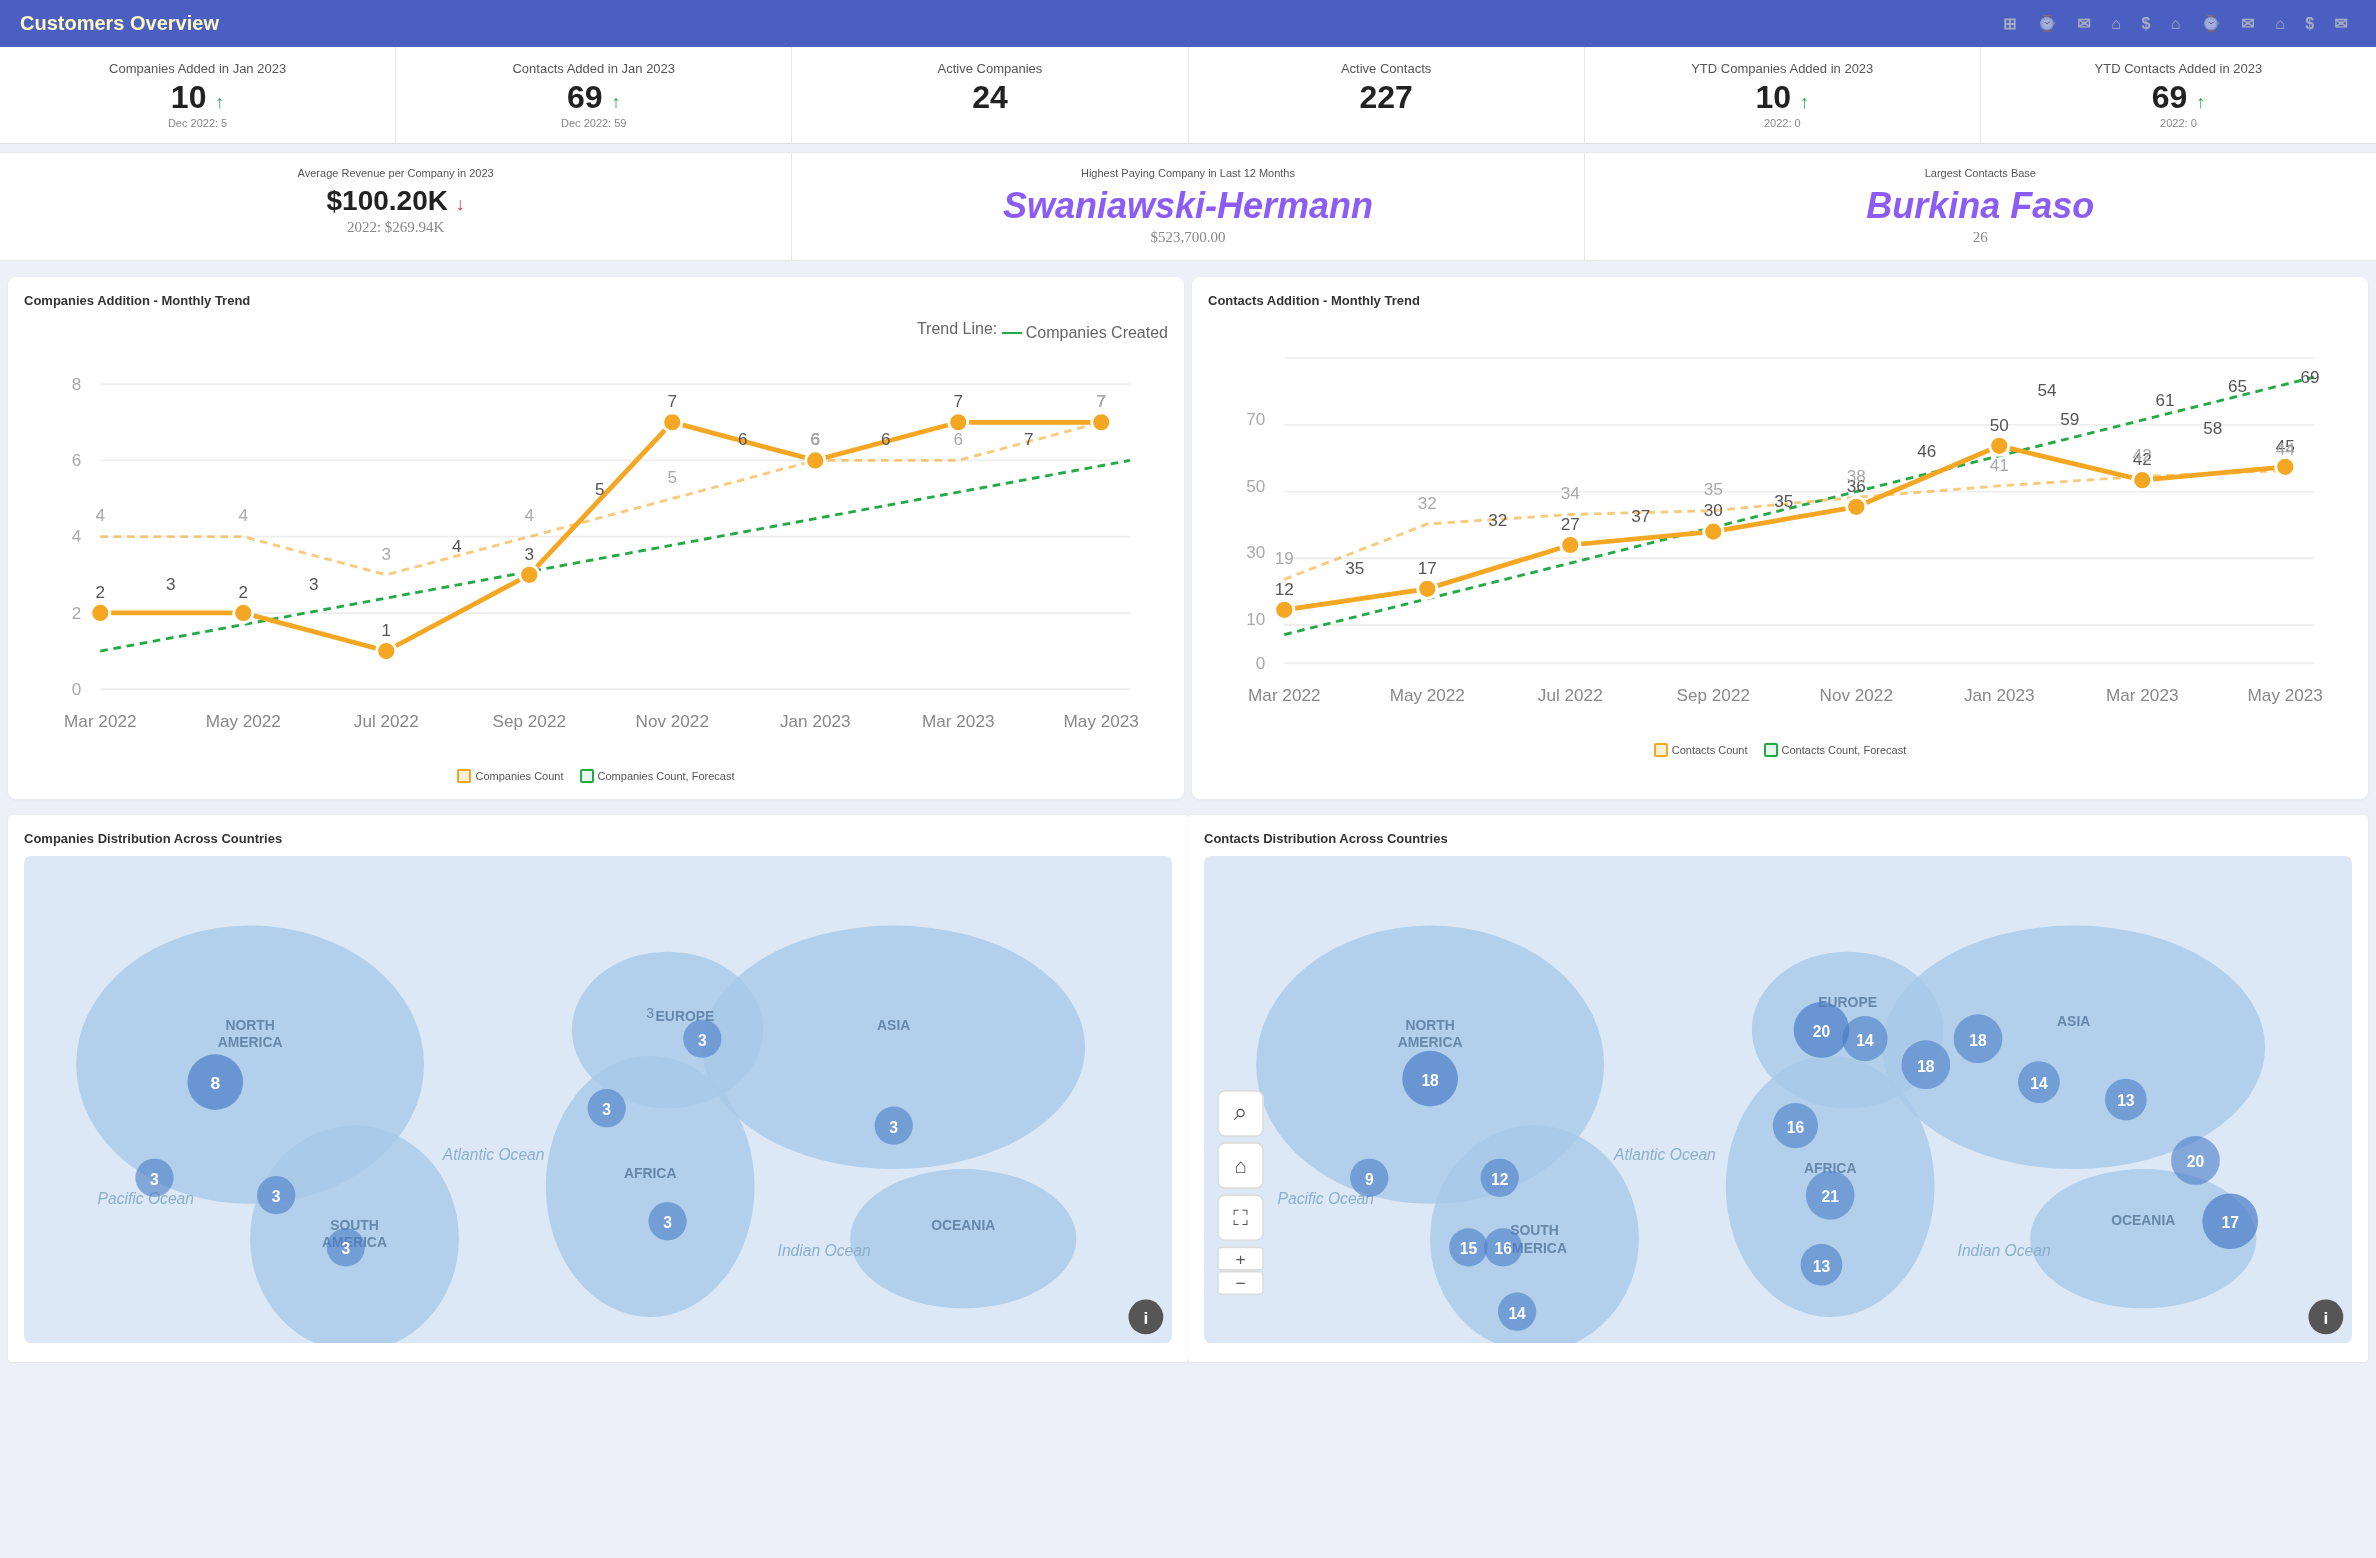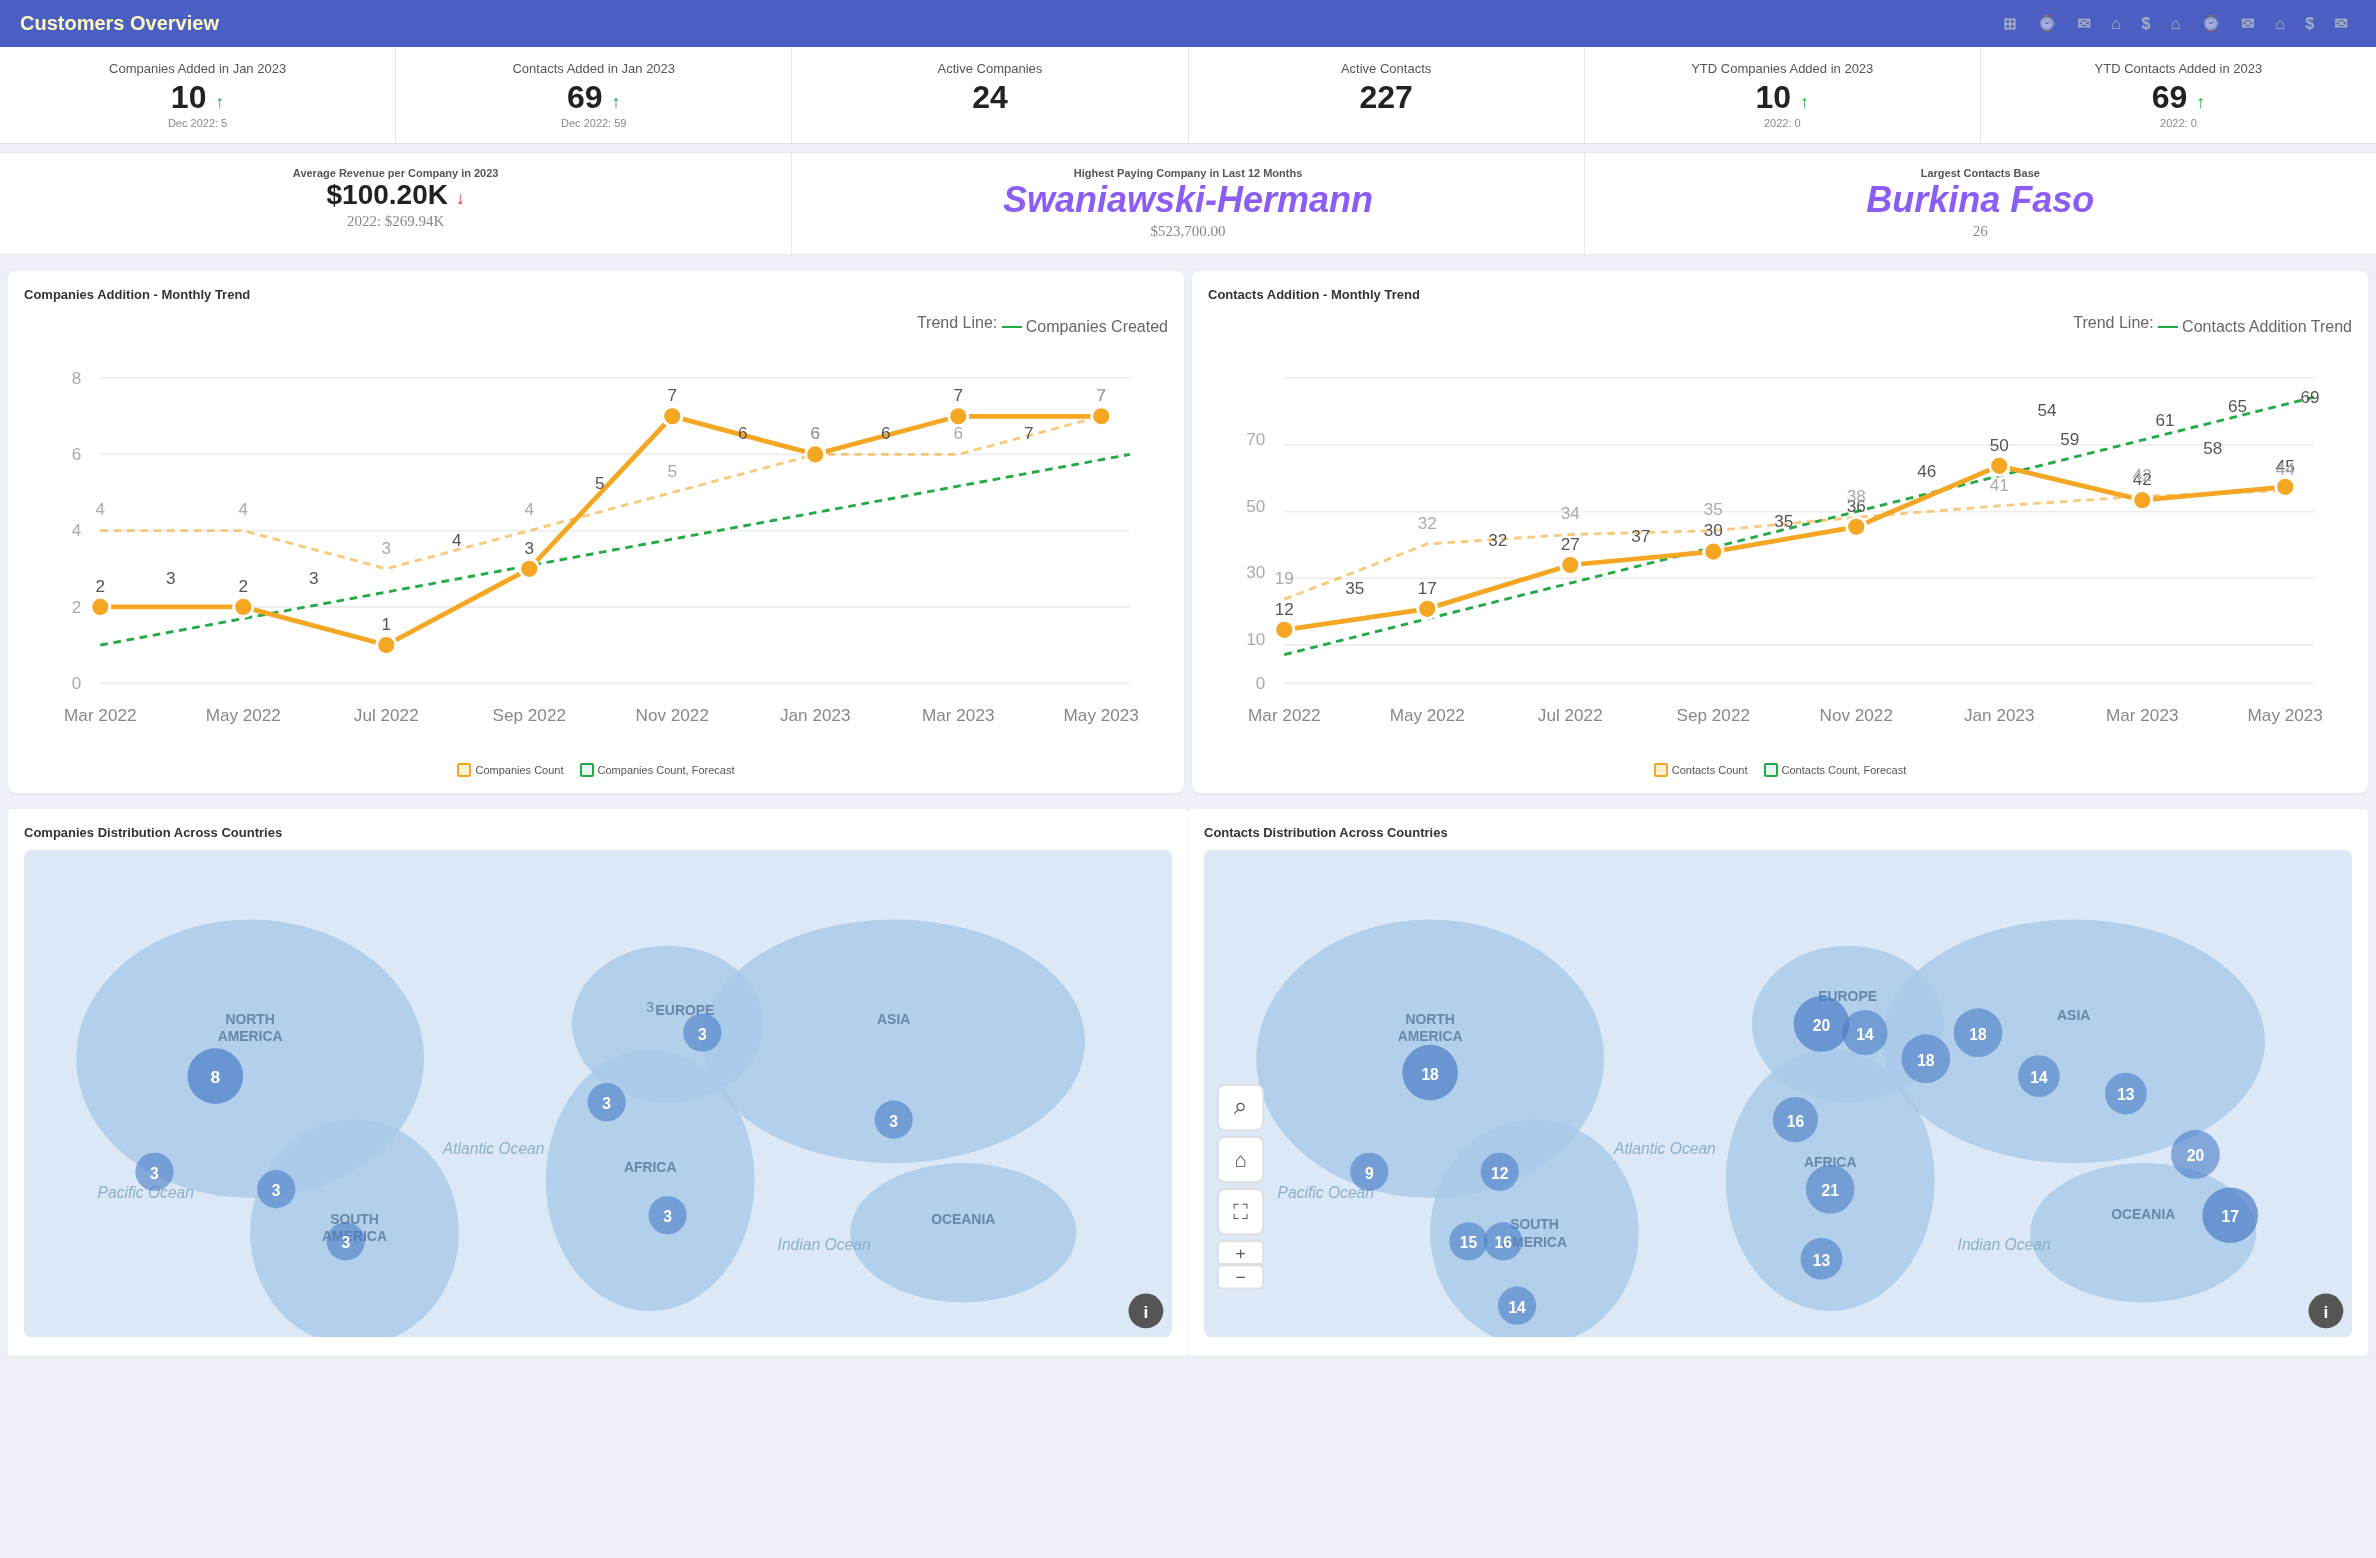--- a/index.html
+++ b/index.html
@@ -42,21 +42,21 @@
       border-bottom: 1px solid #e8e8e8;
       margin-top: 8px;
     }
     .mid-card {
       flex: 1;
       padding: 14px 20px;
       border-right: 1px solid #e8e8e8;
       text-align: center;
     }
     .mid-card:last-child { border-right: none; }
-    .mid-label { font-size: 11px; color: #555; font-weight: 700; }
+    .mid-label { font-size: 11px; color: #555; font-weight: 400; margin-bottom: 6px; }
     .mid-value { font-size: 28px; font-weight: 700; color: #222; }
     .mid-sub { font-size: 15px; color: #888; margin-top: 2px; font-family: Liberation Serif, serif; }
     .mid-value-large { font-size: 36px; font-weight: 700; color: #8b5cf6; font-style: italic; }
 
     .charts-row {
       display: flex;
       gap: 8px;
       padding: 8px;
       margin-top: 8px;
     }
@@ -244,27 +244,20 @@
       </div>
       <div class="legend-item">
         <div class="legend-box legend-box-green"></div>
         <span>Companies Count, Forecast</span>
       </div>
     </div>
   </div>
 
   <div class="chart-card">
     <div class="chart-title">Contacts Addition - Monthly Trend</div>
-    <div class="trend-legend">
-      <span>Trend Line: </span>
-      <span class="trend-line-label">
-        <span class="trend-line-dash"></span>
-        Contacts Addition Trend
-      </span>
-    </div>
     <svg width="100%" viewBox="0 0 600 220">
 
       <line x1="40" y1="20" x2="580" y2="20" stroke="#eee" stroke-width="1"></line>
       <line x1="40" y1="55" x2="580" y2="55" stroke="#eee" stroke-width="1"></line>
       <line x1="40" y1="90" x2="580" y2="90" stroke="#eee" stroke-width="1"></line>
       <line x1="40" y1="125" x2="580" y2="125" stroke="#eee" stroke-width="1"></line>
       <line x1="40" y1="160" x2="580" y2="160" stroke="#eee" stroke-width="1"></line>
       <line x1="40" y1="180" x2="580" y2="180" stroke="#eee" stroke-width="1"></line>
 
       <text x="30" y="183" font-size="9" fill="#aaa" text-anchor="end">0</text>

